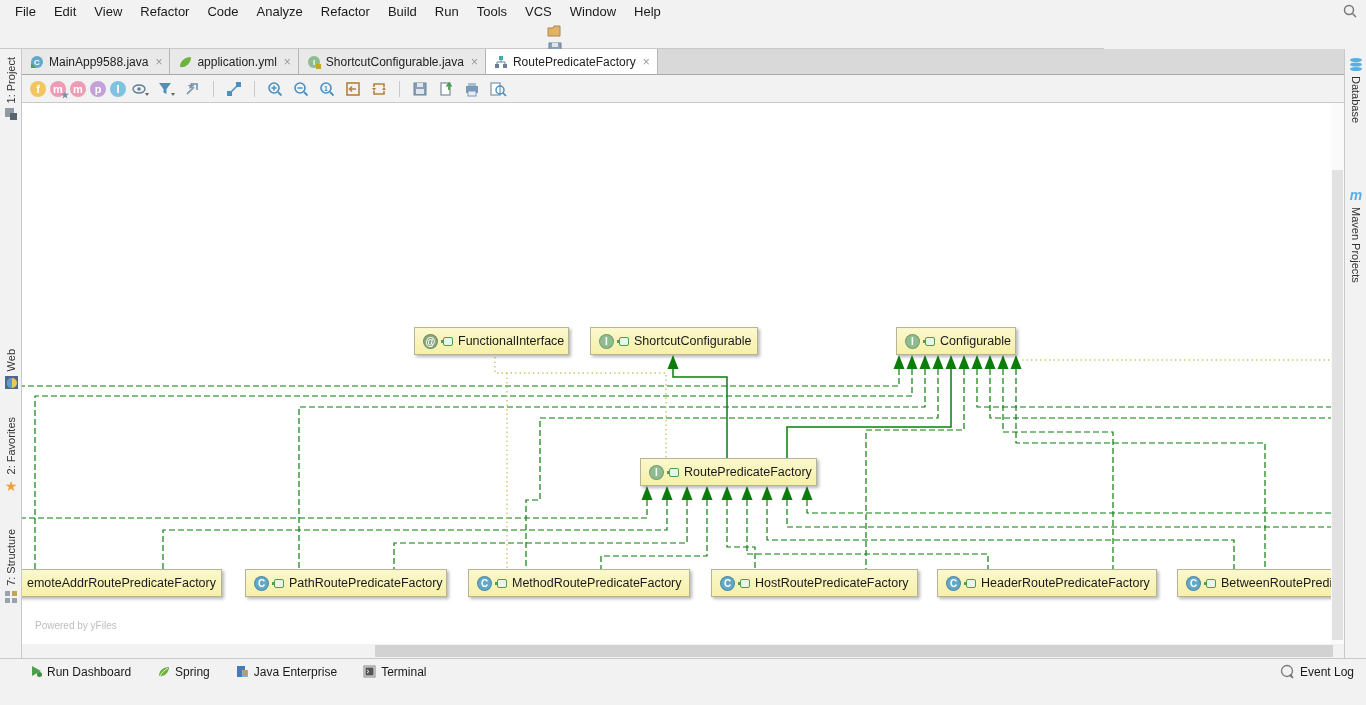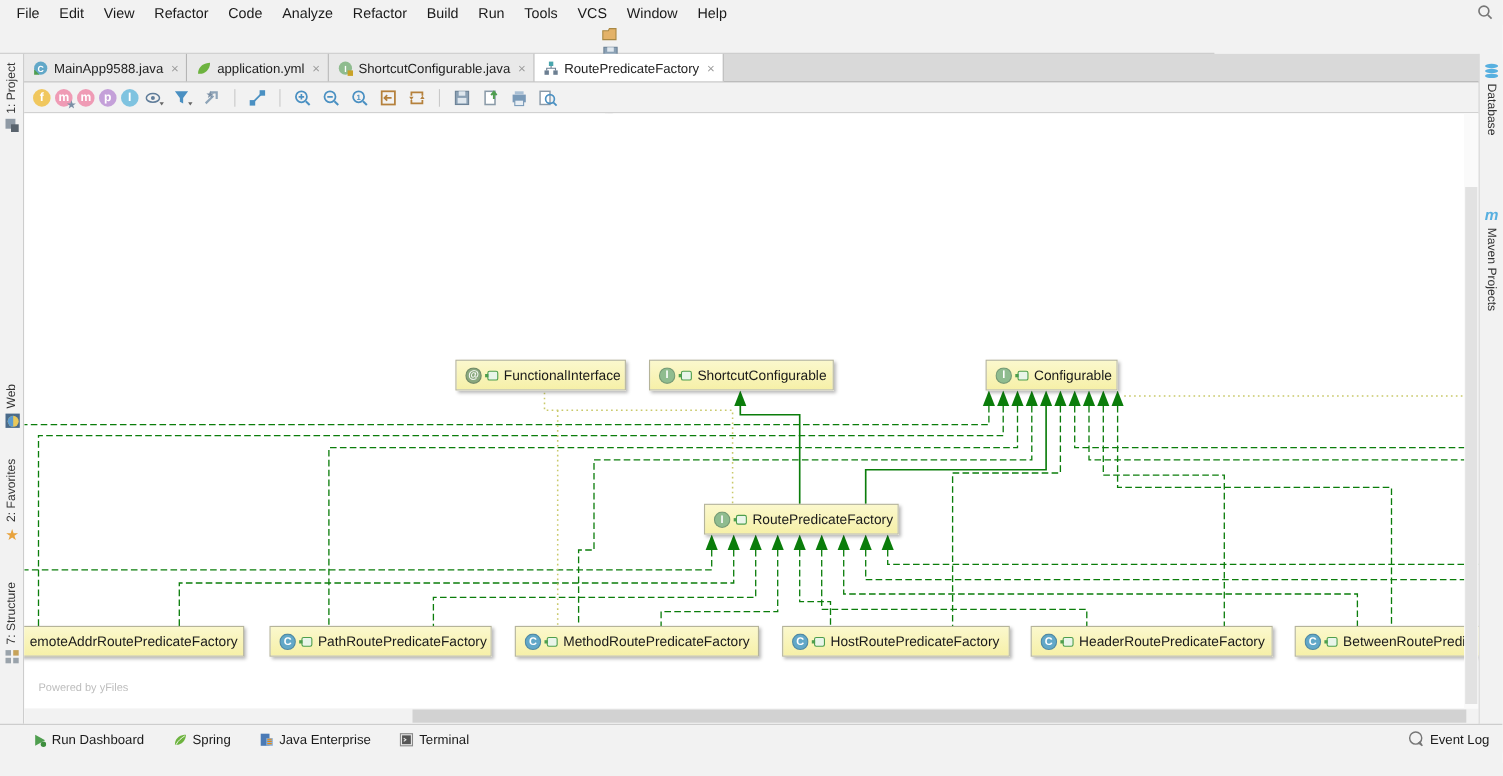--- a/index.html
+++ b/index.html
@@ -57,21 +57,21 @@
   .nmini::after { content:""; position:absolute; left:-3px; top:2px; width:3px; height:3px; background:#4d9e4d; }
   #watermark { position:absolute; left:13px; top:517px; font-size:10px; color:#bdbdbd; }
   #hscroll { position:absolute; left:0; top:541px; width:1322px; height:14px; background:#f2f2f2; }
   #hscroll .thumb { position:absolute; left:353px; top:1px; width:958px; height:12px; background:#d2d2d2; }
   #vscroll { position:absolute; left:1309px; top:0; width:13px; height:541px; background:#fafafa; }
   #vscroll .thumb { position:absolute; left:1px; top:67px; width:11px; height:470px; background:#e2e2e2; }
 
   
   #bottombar { position:absolute; left:0; top:658px; width:1366px; height:26px; background:#f2f2f2;
                border-top:1px solid #c9c9c9; display:flex; align-items:center; padding-left:30px; gap:26px; font-size:12px; }
-  .bw-item { display:flex; align-items:flex-end; gap:5px; }
+  .bw-item { display:flex; align-items:flex-start; gap:5px; }
   #event-log { position:absolute; right:12px; top:0; height:25px; display:flex; align-items:center; gap:5px; }
   #statusbar { position:absolute; left:0; top:684px; width:1366px; height:21px; background:#f2f2f2;
                border-top:1px solid #c9c9c9; display:flex; align-items:center; padding-left:8px; gap:8px; font-size:12px; }
   #status-right { position:absolute; right:14px; top:3px; display:flex; gap:12px; }
   svg { display:block; }
 </style>
 </head>
 <body>
 
 <div id="app">

